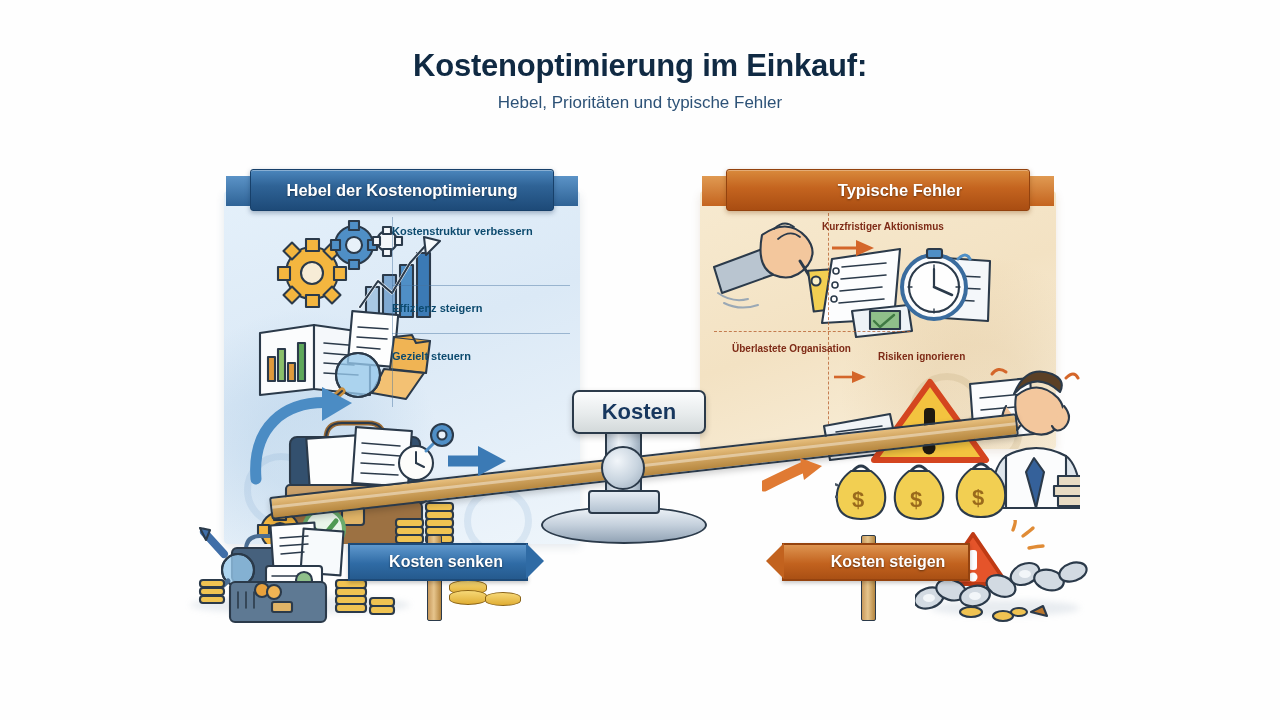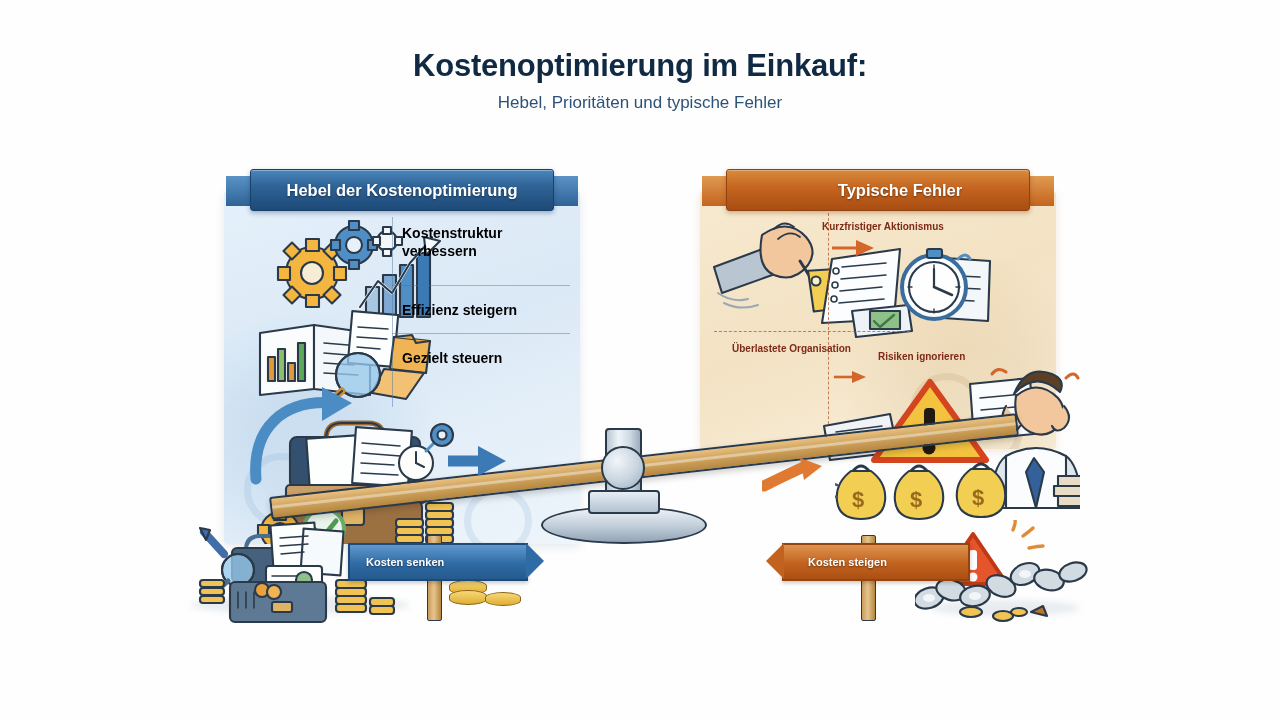--- a/index.html
+++ b/index.html
@@ -63,21 +63,21 @@
     box-shadow:0 2px 5px rgba(120,60,10,.35), inset 0 1px 0 rgba(255,255,255,.3);
     padding-left:44px;
   }
   .ribbon-tail{
     position:absolute;top:7px;width:26px;height:30px;z-index:3;
   }
   .tail-blue{background:linear-gradient(180deg,#5b93c7,#2f6396);}
   .tail-orange{background:linear-gradient(180deg,#e09a52,#c4641f);}
 
   
-  .ll{position:absolute;left:178px;width:160px;color:#000000;font-weight:bold;font-size:14px;line-height:1.25;}
+  .ll{position:absolute;left:168px;width:160px;color:#0c4a6e;font-weight:bold;font-size:11px;line-height:1.25;}
   .ll-rule{position:absolute;left:168px;width:178px;height:1px;background:rgba(70,115,160,.45);}
   .ll-vert{position:absolute;left:168px;width:1px;background:rgba(70,115,160,.45);}
 
   
   .rl{position:absolute;color:#7e2a16;font-weight:bold;font-size:10px;line-height:1.25;}
   .dash-h{position:absolute;height:0;border-top:1.5px dashed rgba(180,90,40,.75);}
   .dash-v{position:absolute;width:0;border-left:1.5px dashed rgba(180,90,40,.75);}
 
   
   .plank{
@@ -117,21 +117,21 @@
     display:flex;align-items:center;justify-content:center;
     box-shadow:0 3px 6px rgba(0,0,0,.2);
   }
   .kosten-plate span{color:#17375e;font-weight:bold;font-size:22px;}
 
   
   .post{position:absolute;width:13px;height:84px;border-radius:2px;
     background:linear-gradient(90deg,#c89a5d,#e6c58d 45%,#b4853f);
     border:1.5px solid #2b3a4a;}
   .sign{position:absolute;height:34px;display:flex;align-items:center;
-    color:#fff;font-weight:bold;font-size:11px;text-shadow:0 1px 2px rgba(0,0,0,.5);z-index:3;}
+    color:#fff;font-weight:bold;font-size:16px;text-shadow:0 1px 2px rgba(0,0,0,.5);z-index:3;justify-content:center;}
   .sign-blue{background:linear-gradient(180deg,#5f98cd,#2f6ba5 55%,#255a8e);
     border:2px solid #1d4a78;box-shadow:0 2px 4px rgba(0,0,0,.22);}
   .sign-orange{background:linear-gradient(180deg,#de9450,#c2621e 55%,#aa5014);
     border:2px solid #95430f;box-shadow:0 2px 4px rgba(0,0,0,.22);}
   .sign-blue::after{content:"";position:absolute;right:-18px;top:-2px;
     border-top:18px solid transparent;border-bottom:18px solid transparent;border-left:18px solid #2f6ba5;}
   .sign-orange::before{content:"";position:absolute;left:-18px;top:-2px;
     border-top:18px solid transparent;border-bottom:18px solid transparent;border-right:18px solid #c2621e;}
 
   
@@ -450,20 +450,23 @@
           <line x1="2" y1="42" x2="-12" y2="40"></line>
         </g>
     </g>
   </svg>
 
   <div class="plank"></div>
   <div class="fulcrum-neck"></div>
   <div class="fulcrum-pivot"></div>
   <div class="fulcrum-cap"></div>
   <div class="fulcrum-base"></div>
+  <div class="kosten-plate">
+    <span>Kosten</span>
+  </div>
 
   <svg width="60" height="34" viewBox="0 0 60 34" style="position:absolute;left:448px;top:444px;">
     <line x1="0" y1="17" x2="34" y2="17" stroke="#3b7ab5" stroke-width="11"></line>
     <polygon points="30,2 58,17 30,32" fill="#3b7ab5"></polygon>
   </svg>
   <svg width="62" height="36" viewBox="0 0 62 36" style="position:absolute;left:762px;top:458px;">
     <path d="M2 28 q24 -12 42 -20" stroke="#e07a33" stroke-width="11" fill="none" stroke-linecap="round"></path>
     <polygon points="38,0 60,8 42,22" fill="#e07a33"></polygon>
   </svg>
 

